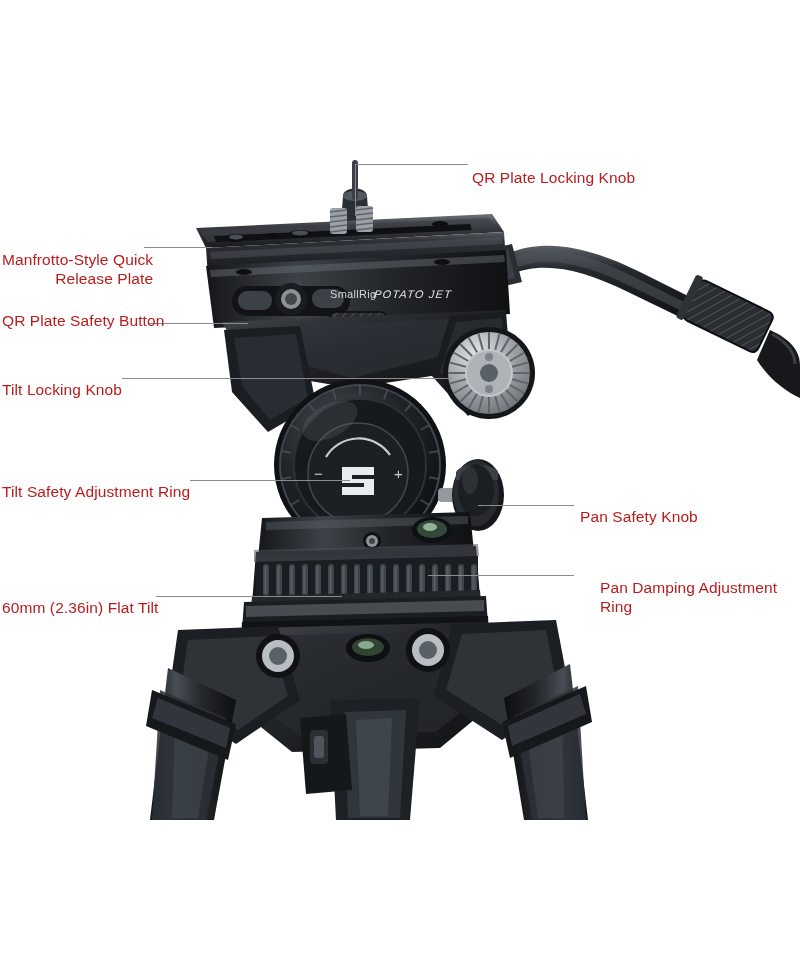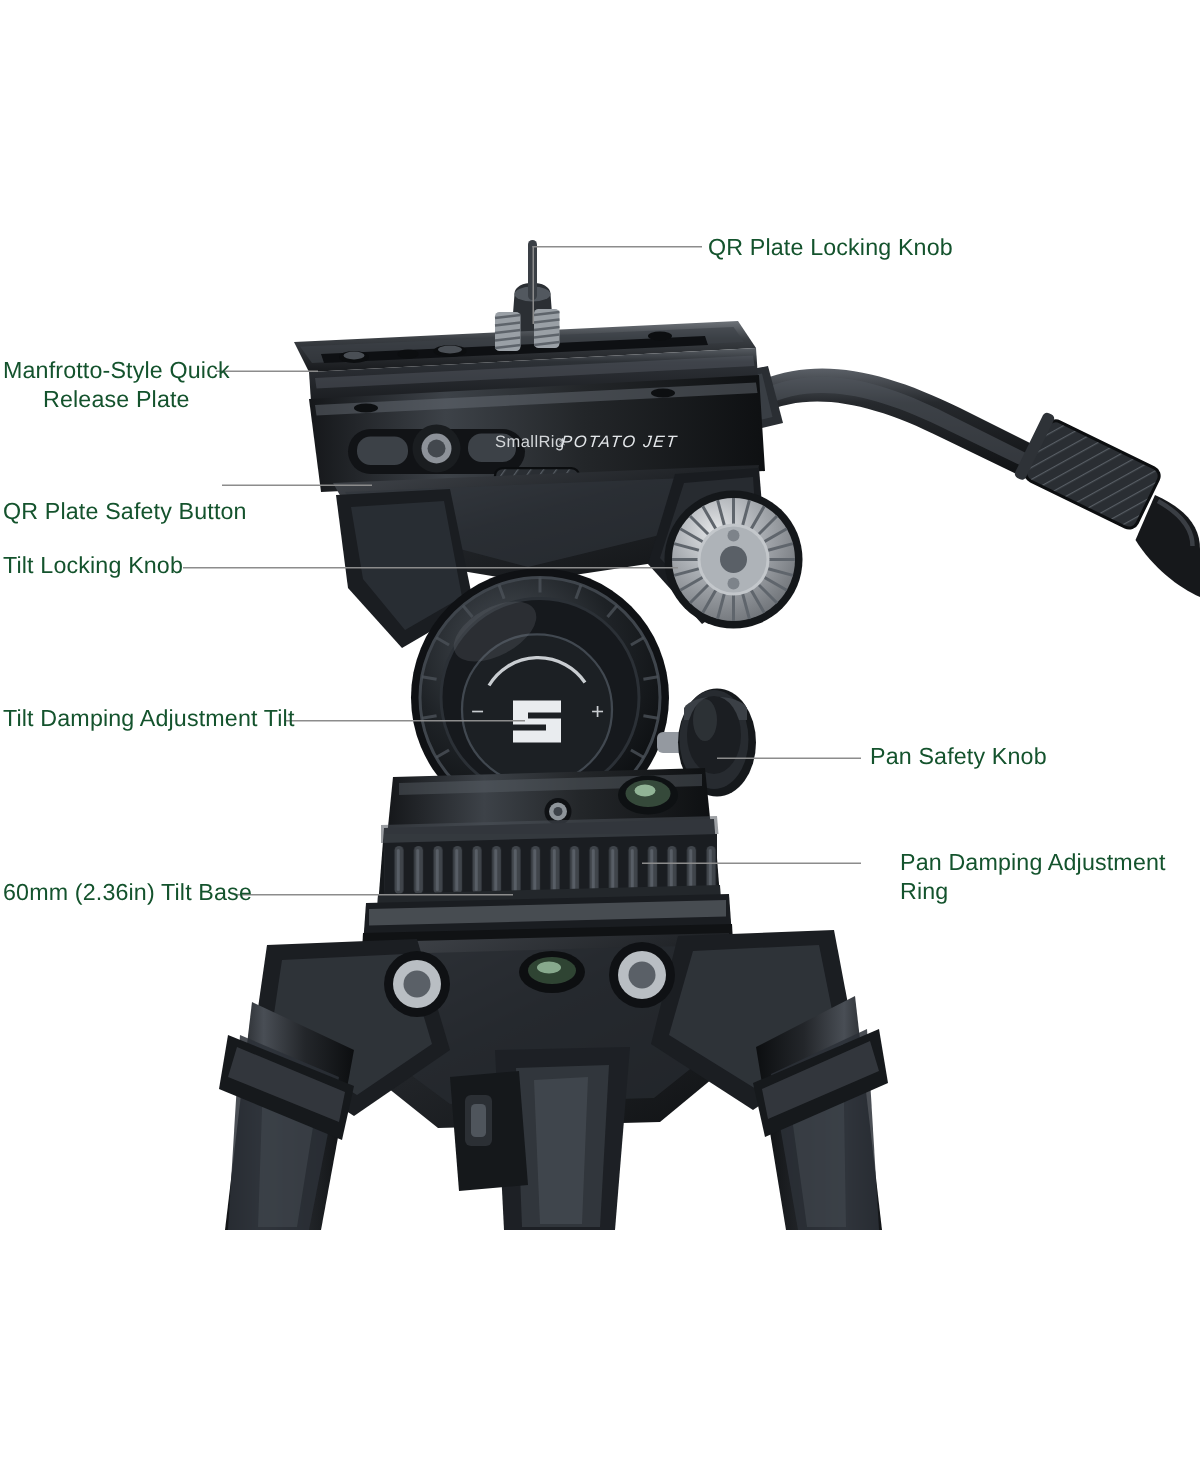--- a/index.html
+++ b/index.html
@@ -15,29 +15,30 @@
     position: relative;
     width: 800px;
     height: 977px;
     background: #ffffff;
     overflow: hidden;
   }
 
   
   .label {
     position: absolute;
-    color: #14532d;
+    color: #b91c1c;
     font-size: 15.5px;
     line-height: 19px;
     letter-spacing: 0.1px;
     white-space: pre-line;
     font-weight: 400;
+    margin-top: 12px;
   }
   .label.right { text-align: left; }
-  .label.left  { text-align: center; }
+  .label.left  { text-align: right; }
 
   
   .lead {
     position: absolute;
     background: #8c8c8c;
   }
   .lead.h { height: 1px; }
   .lead.v { width: 1px; }
 
   
@@ -419,25 +420,25 @@
 
   <div class="lead h" style="left:478px; top:505px; width:96px;"></div>
 
   <div class="lead h" style="left:428px; top:575px; width:146px;"></div>
 
   <div class="label right" style="left:472px; top:156px;">QR Plate Locking Knob</div>
 
   <div class="label left" style="left:2px; top:238px;">Manfrotto-Style Quick
 Release Plate</div>
 
-  <div class="label left" style="left:2px; top:332px;">QR Plate Safety Button</div>
+  <div class="label left" style="left:2px; top:299px;">QR Plate Safety Button</div>
 
   <div class="label left" style="left:2px; top:368px;">Tilt Locking Knob</div>
 
-  <div class="label left" style="left:2px; top:470px;">Tilt Damping Adjustment Tilt</div>
-
-  <div class="label left" style="left:2px; top:586px;">60mm (2.36in) Tilt Base</div>
+  <div class="label left" style="left:2px; top:470px;">Tilt Safety Adjustment Ring</div>
+
+  <div class="label left" style="left:2px; top:586px;">60mm (2.36in) Flat Tilt</div>
 
   <div class="label right" style="left:580px; top:495px;">Pan Safety Knob</div>
 
   <div class="label right" style="left:600px; top:566px;">Pan Damping Adjustment Ring</div>
 
 </div>
 
 </body></html>

